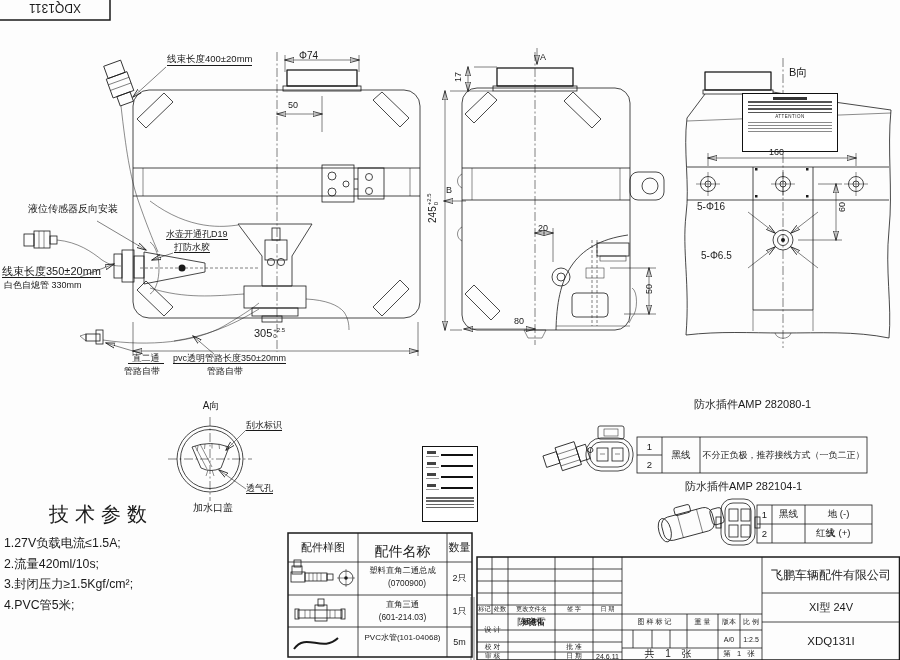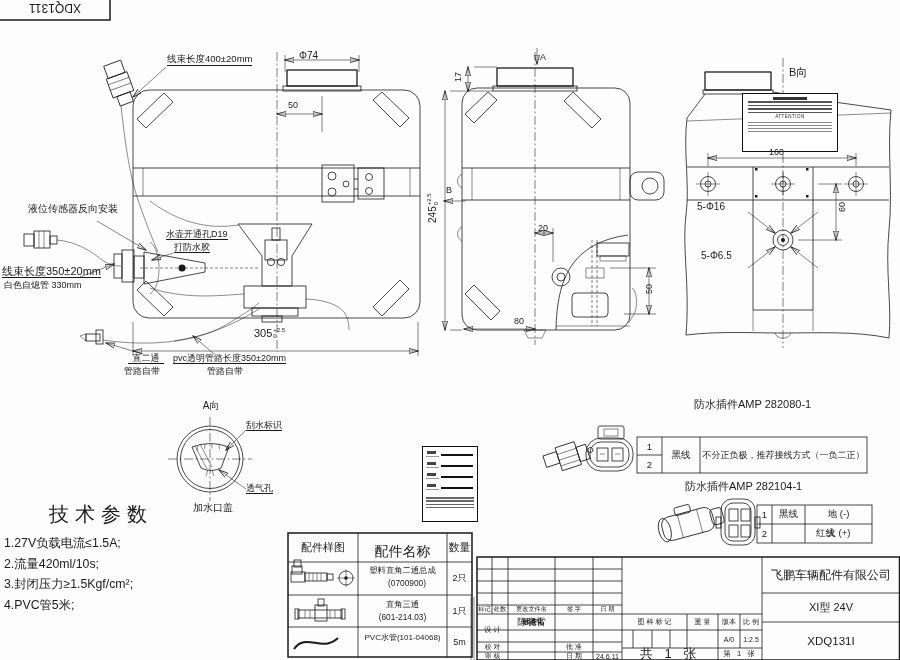--- a/index.html
+++ b/index.html
@@ -487,19 +487,19 @@
 <div class="cell" style="left:555px;top:642px;width:38px;height:10px;font-size:6.8px;">批 准</div>
 <div class="cell" style="left:477px;top:652px;width:31px;height:8px;font-size:6.8px;">审 核</div>
 <div class="cell" style="left:555px;top:652px;width:38px;height:8px;font-size:6.8px;">日 期</div>
 <div class="cell" style="left:593px;top:652px;width:29px;height:8px;font-size:7px;">24.6.11</div>
 <div class="cell" style="left:622px;top:614px;width:65px;height:16px;font-size:7px;">图 样 标 记</div>
 <div class="cell" style="left:687px;top:614px;width:31px;height:16px;font-size:7px;">重 量</div>
 <div class="cell" style="left:718px;top:614px;width:22px;height:16px;font-size:7px;">版本</div>
 <div class="cell" style="left:740px;top:614px;width:22px;height:16px;font-size:7px;">比 例</div>
 <div class="cell" style="left:718px;top:630px;width:22px;height:18px;font-size:7px;">A/0</div>
 <div class="cell" style="left:740px;top:630px;width:22px;height:18px;font-size:7px;">1:2.5</div>
-<div class="cell" style="left:622px;top:648px;width:96px;height:12px;font-size:13px;letter-spacing:4px;">共 1 张</div>
+<div class="cell" style="left:622px;top:648px;width:96px;height:12px;font-size:10px;letter-spacing:4px;">共 1 张</div>
 <div class="cell" style="left:718px;top:648px;width:44px;height:12px;font-size:7.5px;letter-spacing:2px;">第 1 张</div>
 <div class="cell" style="left:762px;top:557px;width:138px;height:36px;font-size:12px;">飞鹏车辆配件有限公司</div>
 <div class="cell" style="left:762px;top:593px;width:138px;height:29px;font-size:11px;border-radius:10px;">XI型 24V</div>
 <div class="cell" style="left:762px;top:622px;width:138px;height:38px;font-size:11.5px;">XDQ131I</div>
 
 </div>
 
 </body></html>

